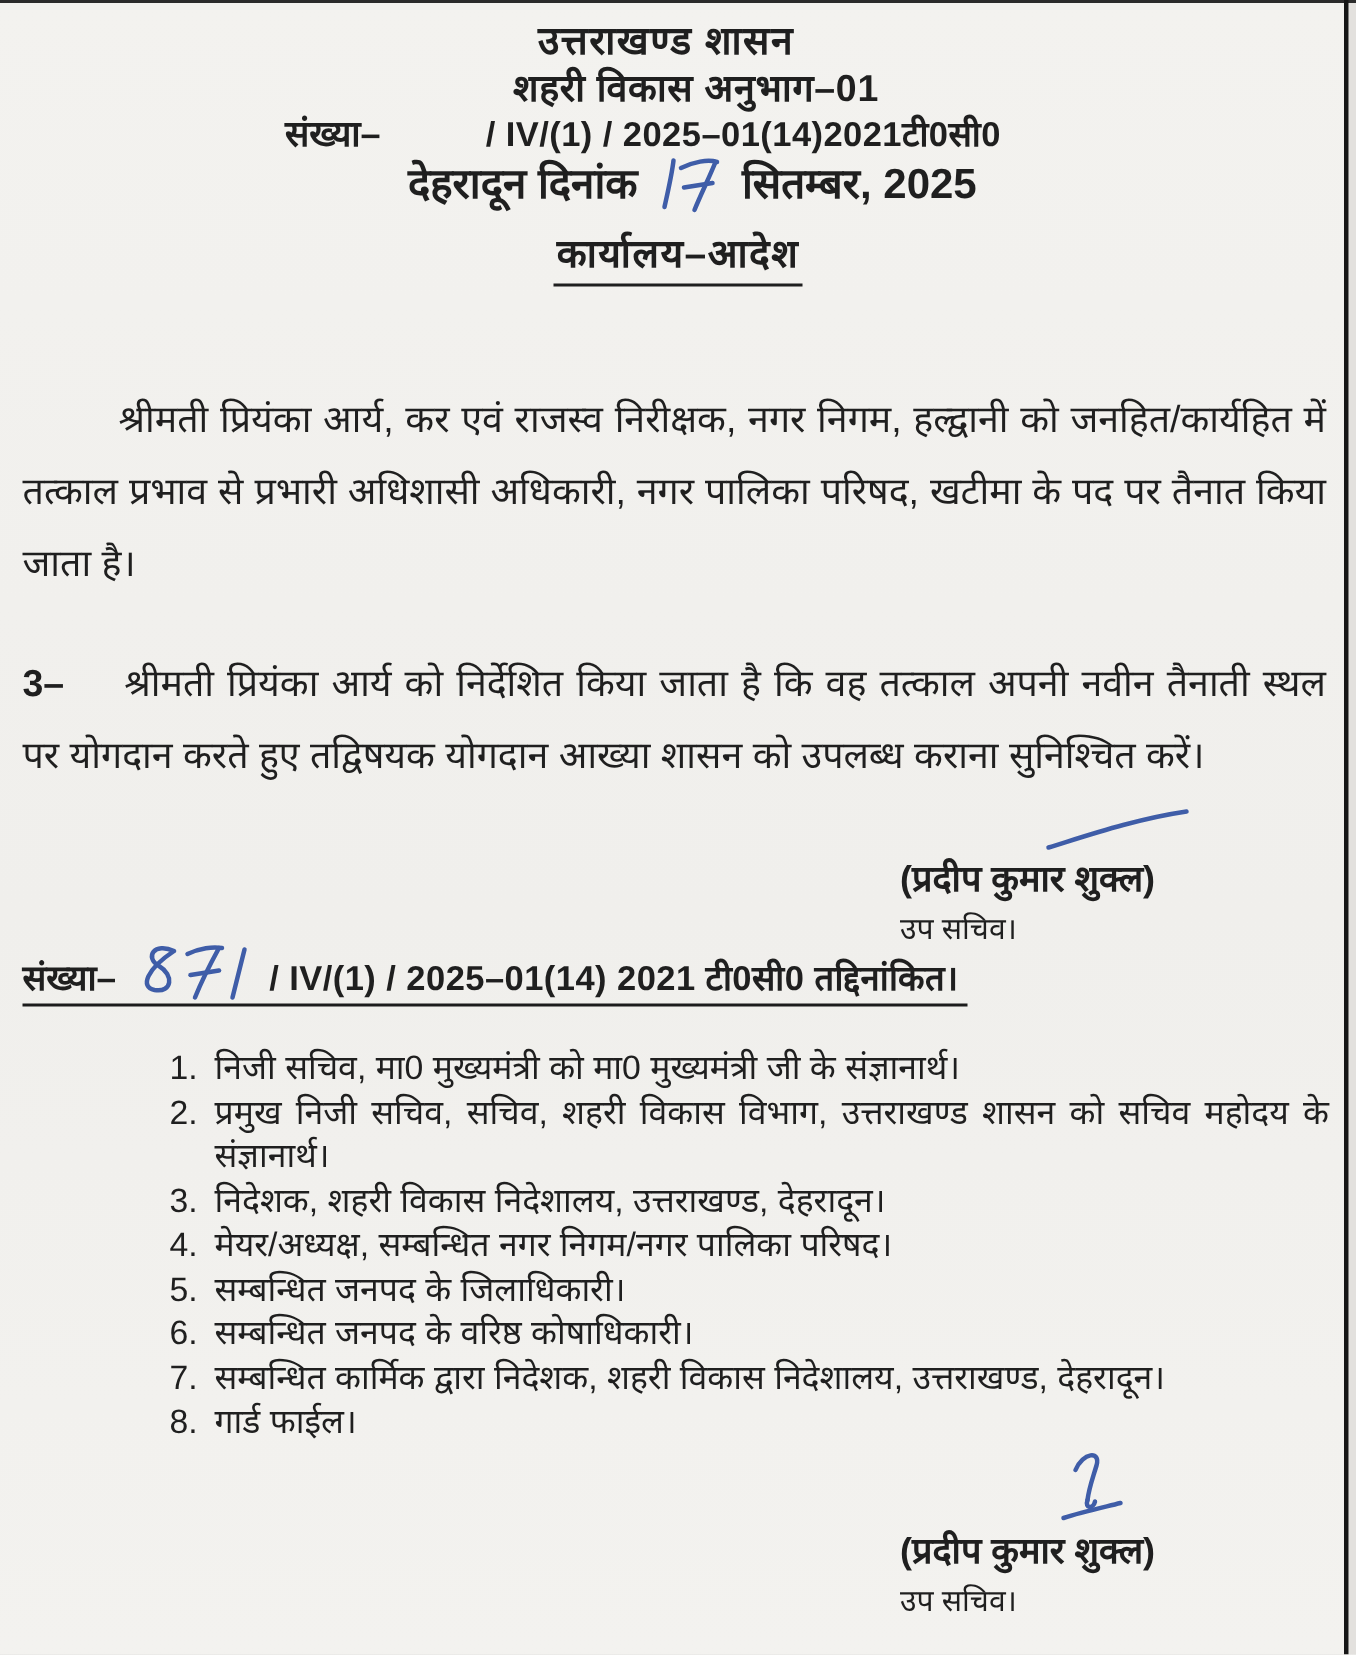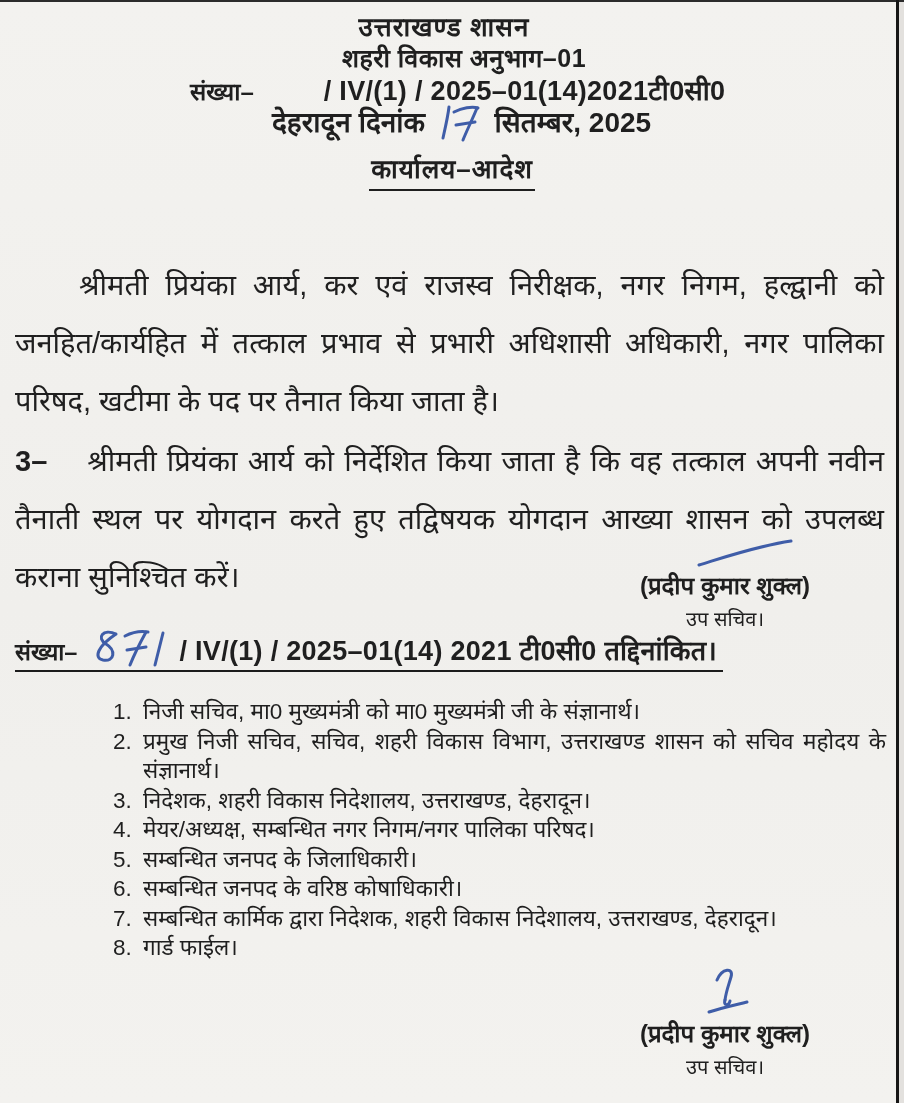--- a/index.html
+++ b/index.html
@@ -15,34 +15,34 @@
   }
   .scan-top-edge{position:absolute;top:0;left:0;width:100%;height:2px;background:#2b2b2b;}
   .scan-right-edge{position:absolute;top:0;right:5px;width:3px;height:100%;background:#161616;}
   .scan-right-paper{position:absolute;top:0;right:0;width:5px;height:100%;background:#e3e1de;}
 
   .center{text-align:center;}
   .hdr-gov{position:absolute;top:8px;left:0;width:888px;font-size:26px;font-weight:600;letter-spacing:1px;}
   .hdr-dept{position:absolute;top:40px;left:0;width:904px;font-size:25px;font-weight:600;letter-spacing:.5px;margin-left:12px;}
   .hdr-num{position:absolute;top:71px;left:190px;font-size:24px;font-weight:600;white-space:nowrap;}
   .hdr-num .spacer{display:inline-block;width:70px;}
-  .latin{font-family:"Liberation Sans","DejaVu Sans",sans-serif;font-weight:700;font-size:27px;letter-spacing:.3px;margin-top:44px;}
+  .latin{font-family:"Liberation Sans","DejaVu Sans",sans-serif;font-weight:700;font-size:23px;letter-spacing:.3px;margin-top:44px;}
   .hdr-date{position:absolute;top:102px;left:272px;font-size:28px;font-weight:600;white-space:nowrap;}
 
   .title{position:absolute;top:150px;left:0;width:904px;font-size:26px;font-weight:600;letter-spacing:1px;}
   .title .u{display:inline-block;border-bottom:2px solid currentColor;padding:0 2px 3px 2px;}
 
-  .para{position:absolute;left:15px;right:20px;font-size:29px;line-height:58px;text-align:justify;margin-top:28px;}
+  .para{position:absolute;left:15px;right:20px;font-size:25px;line-height:48px;text-align:justify;margin-top:28px;}
   .para-1{top:228px;text-indent:64px;}
   .para-2{top:362px;}
   .para-3{top:404px;}
   .pnum{font-weight:600;}
   .pgap{display:inline-block;width:44px;}
 
-  .sig{position:absolute;left:600px;width:250px;text-align:center;}
+  .sig{position:absolute;left:600px;width:250px;text-align:left;}
   .sig-1{top:538px;}
   .sig-2{top:962px;}
   .sig-name{font-size:24px;font-weight:600;white-space:nowrap;}
   .sig-desg{font-size:20px;margin-top:4px;}
   .ink-svg{display:block;margin:0 auto;}
   .ink-svg path{fill:none;stroke:var(--ink);stroke-width:3;stroke-linecap:round;stroke-linejoin:round;}
 
   .end-num{position:absolute;top:625px;left:15px;font-size:23.5px;font-weight:600;white-space:nowrap;
            border-bottom:2.5px solid #1c1c1c;padding:0 6px 2px 0;}
   .end-num .hand-num{display:inline-block;vertical-align:-7px;margin:0 8px 0 12px;}

